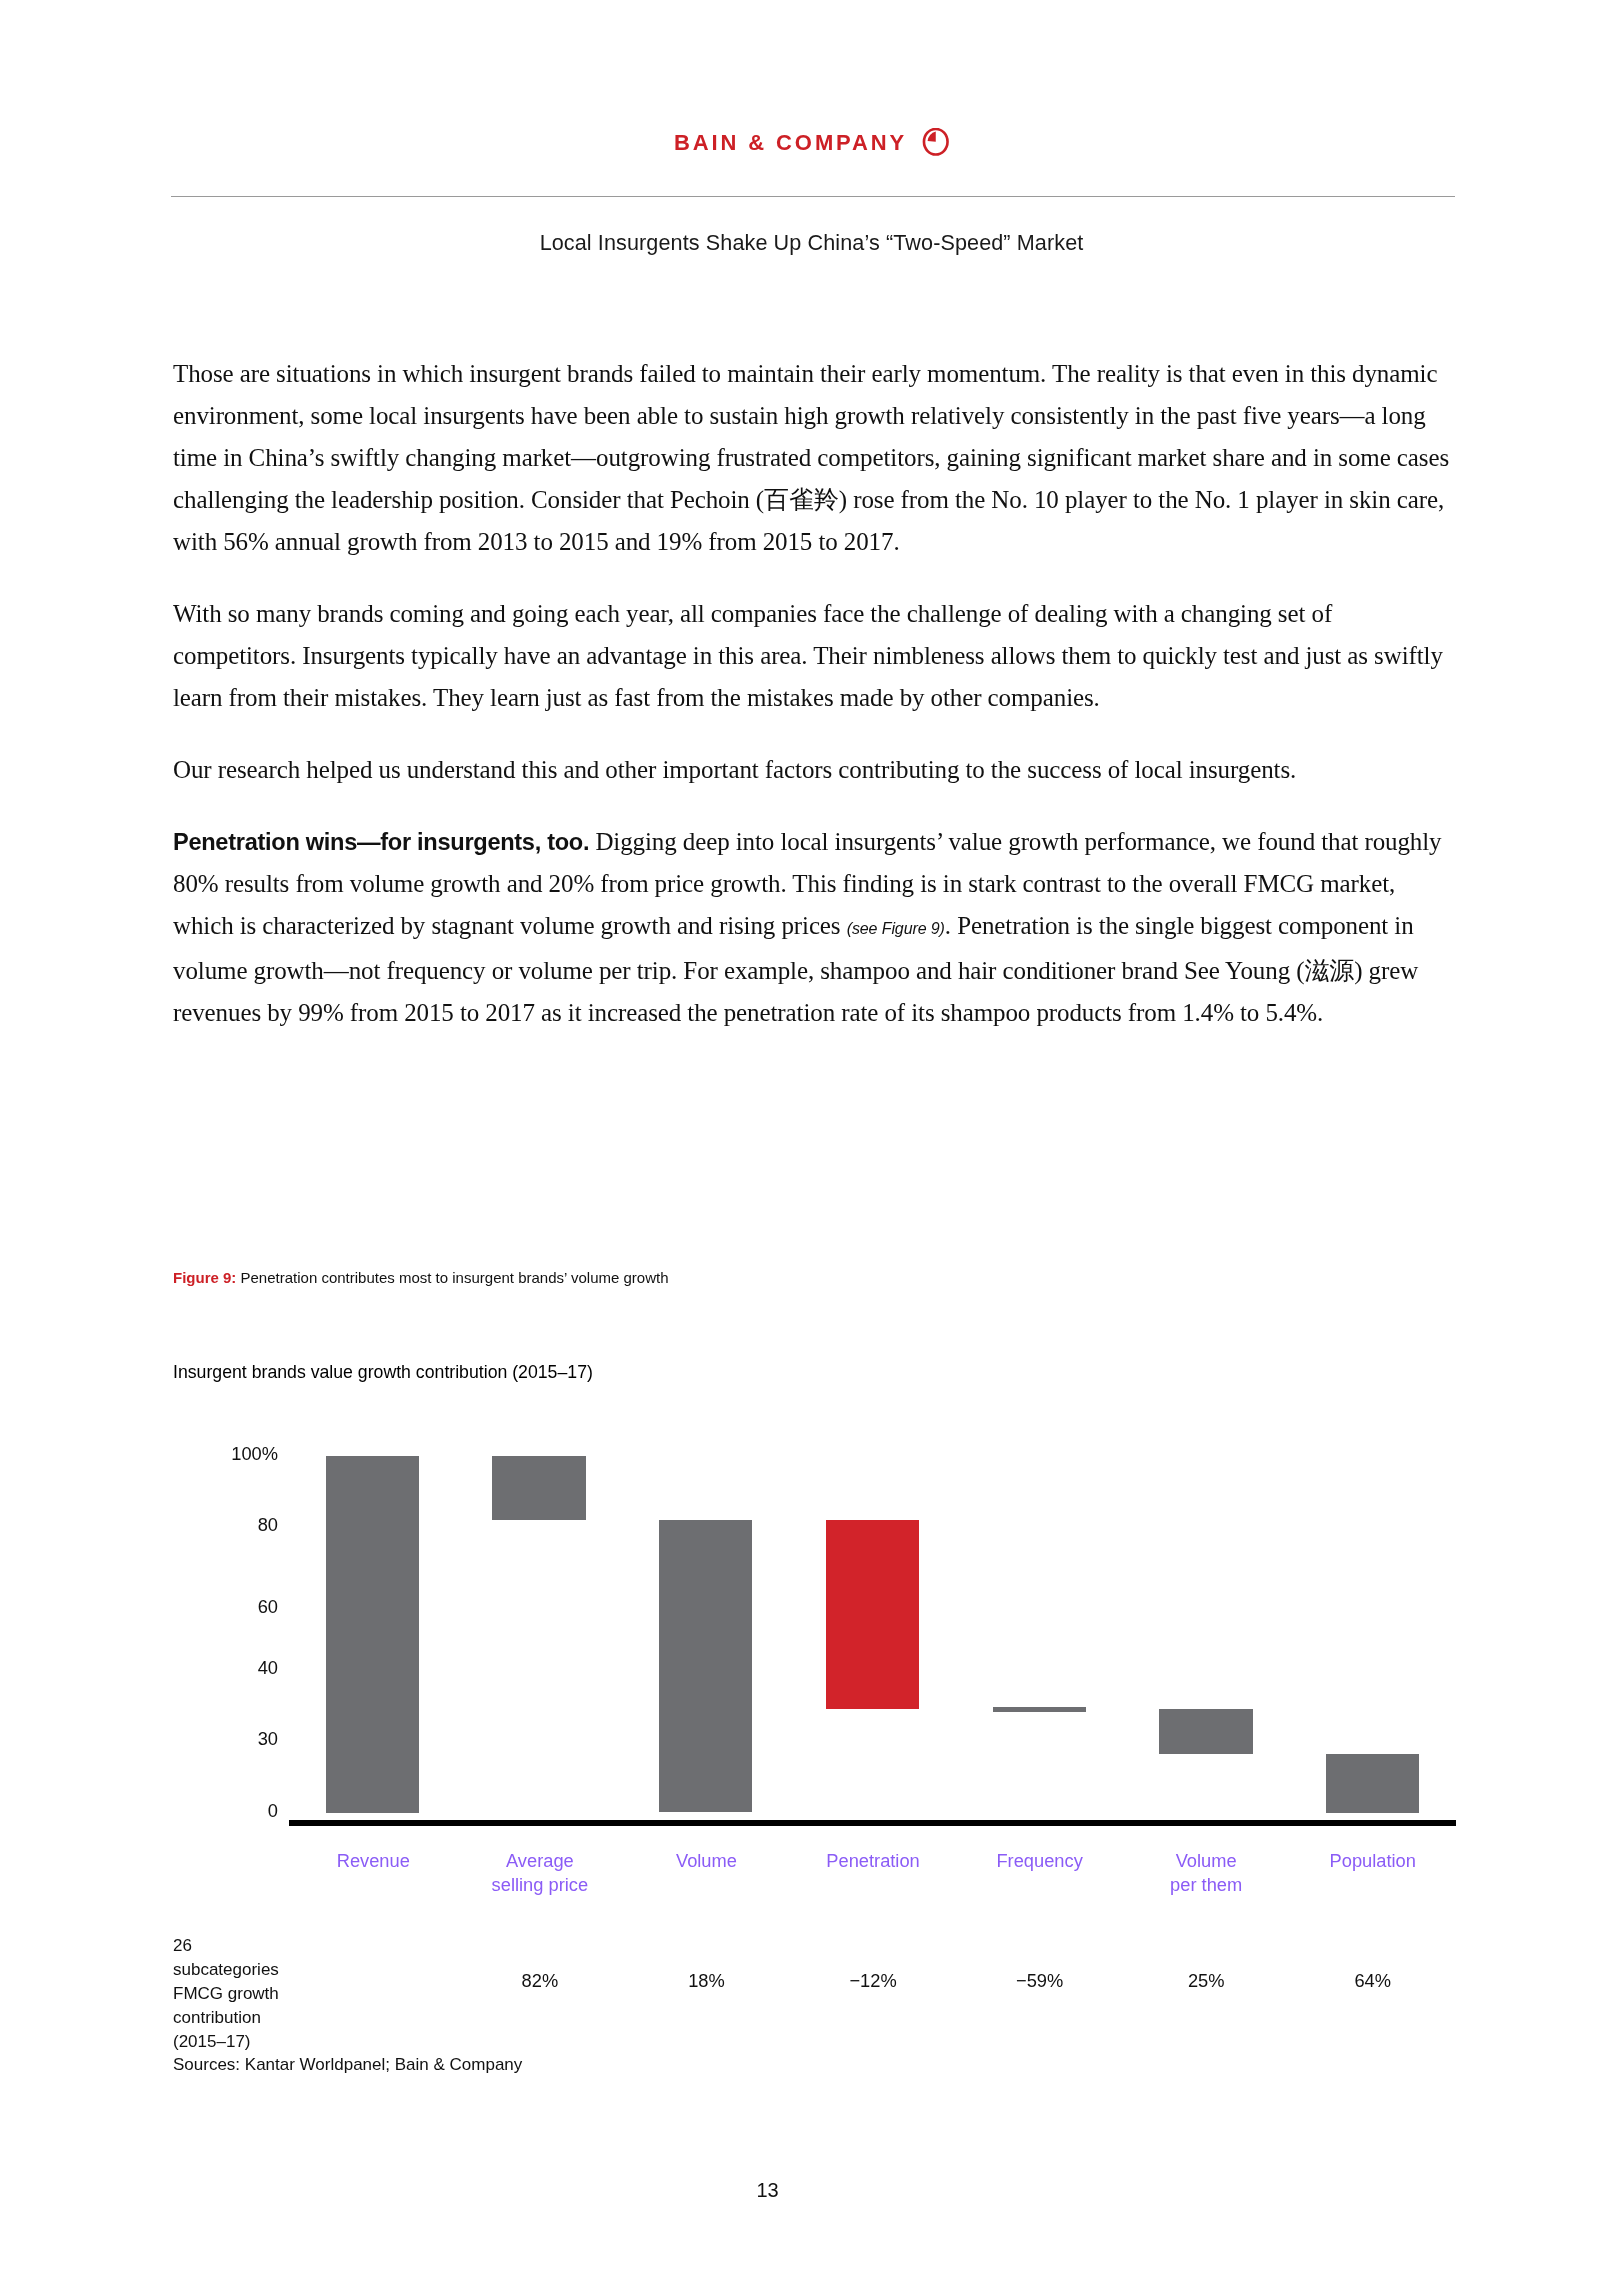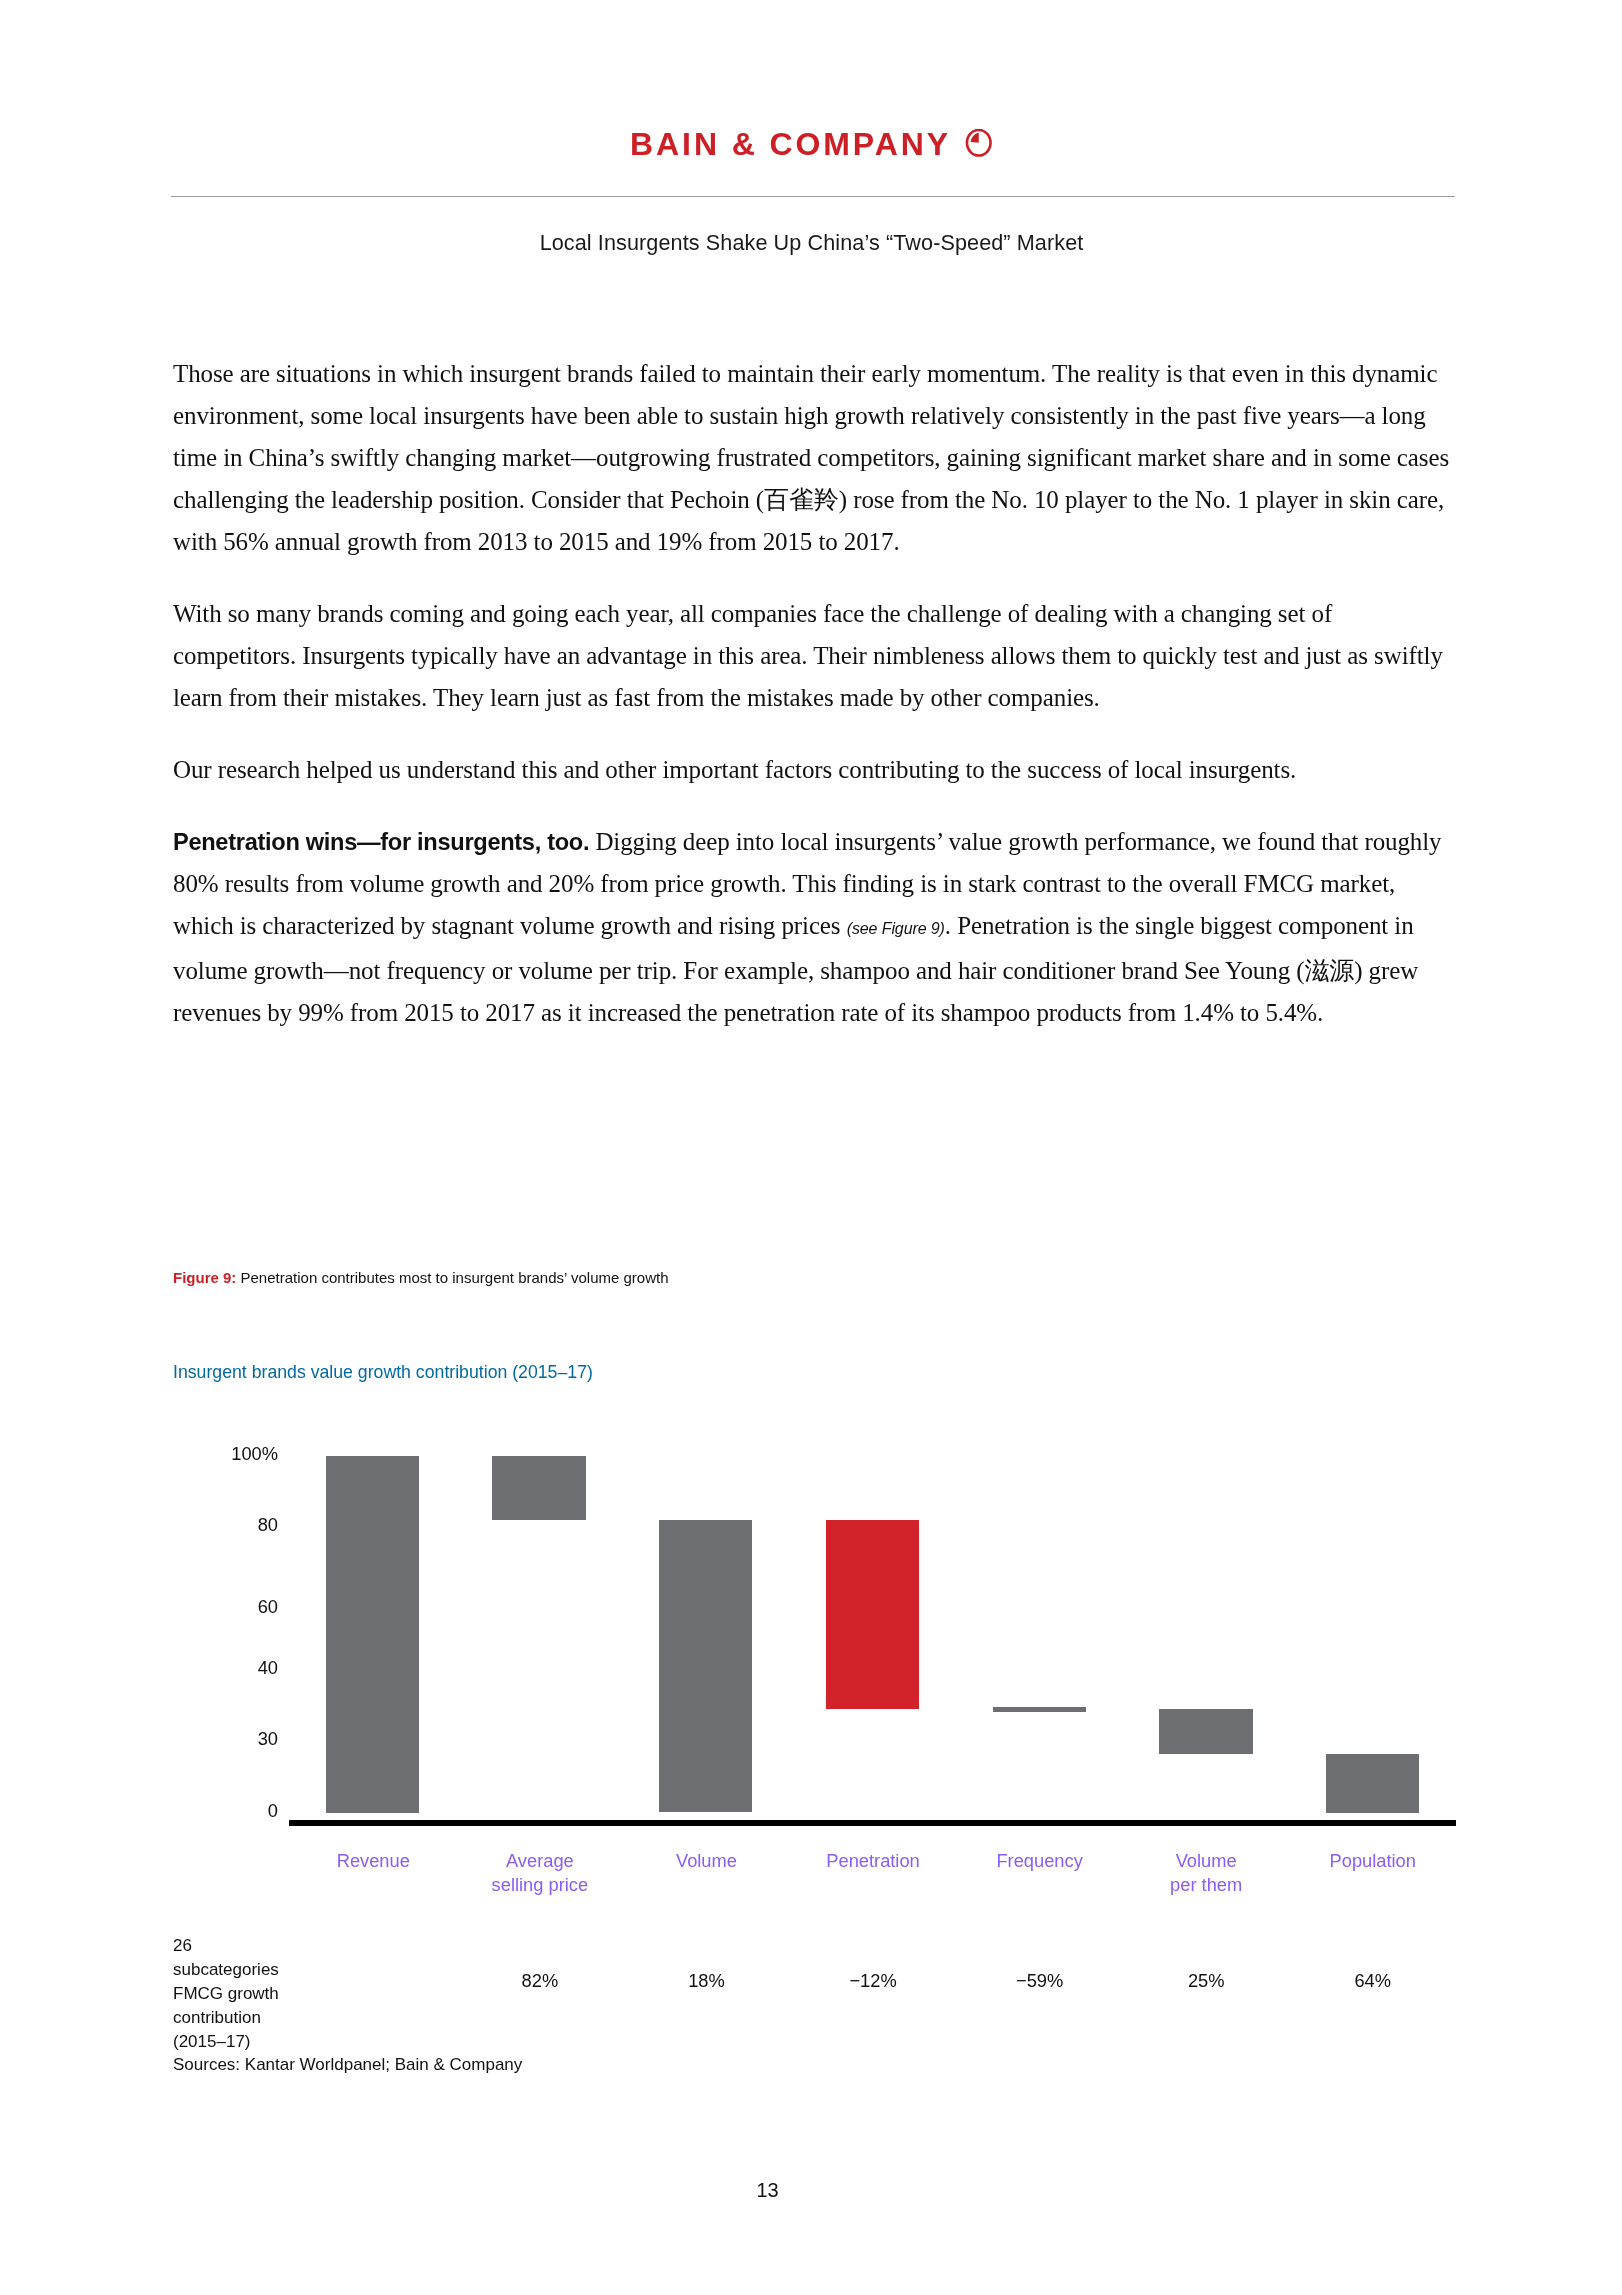--- a/index.html
+++ b/index.html
@@ -13,21 +13,21 @@
   .page { position:absolute; inset:0; }
 
   
   .brandbar{
     position:absolute; top:128px; left:0; width:1623px;
     display:flex; justify-content:center; align-items:center; gap:14.4px;
   }
   .brandwordmark{
     font-family:"Liberation Sans", sans-serif;
     font-weight:bold;
-    font-size:32px;
+    font-size:22px;
     letter-spacing:2.9px;
     color:#cd2026;
     line-height:1;
   }
   .brandmark{ display:block; }
 
   .rule{
     position:absolute; left:171px; top:196px;
     width:1284px; height:1.3px; background:#9a9a9a;
   }
@@ -64,21 +64,21 @@
 
   
   .figcaption{
     position:absolute; left:173px; top:1269px;
     font-size:15px; color:#111;
   }
   .figcaption .fignum{ color:#cd2026; font-weight:bold; }
 
   .figsub{
     position:absolute; left:173px; top:1362px;
-    font-size:17.7px; color:#0369a1;
+    font-size:17.7px; color:#000000;
   }
 
   .chart{
     position:absolute; left:173px; top:1420px;
     width:1283px; height:406px;
   }
   
   .ylabels{ position:absolute; left:0; top:0; width:105px; height:406px; }
   .ylab{
     position:absolute; right:0; width:105px; text-align:right;

